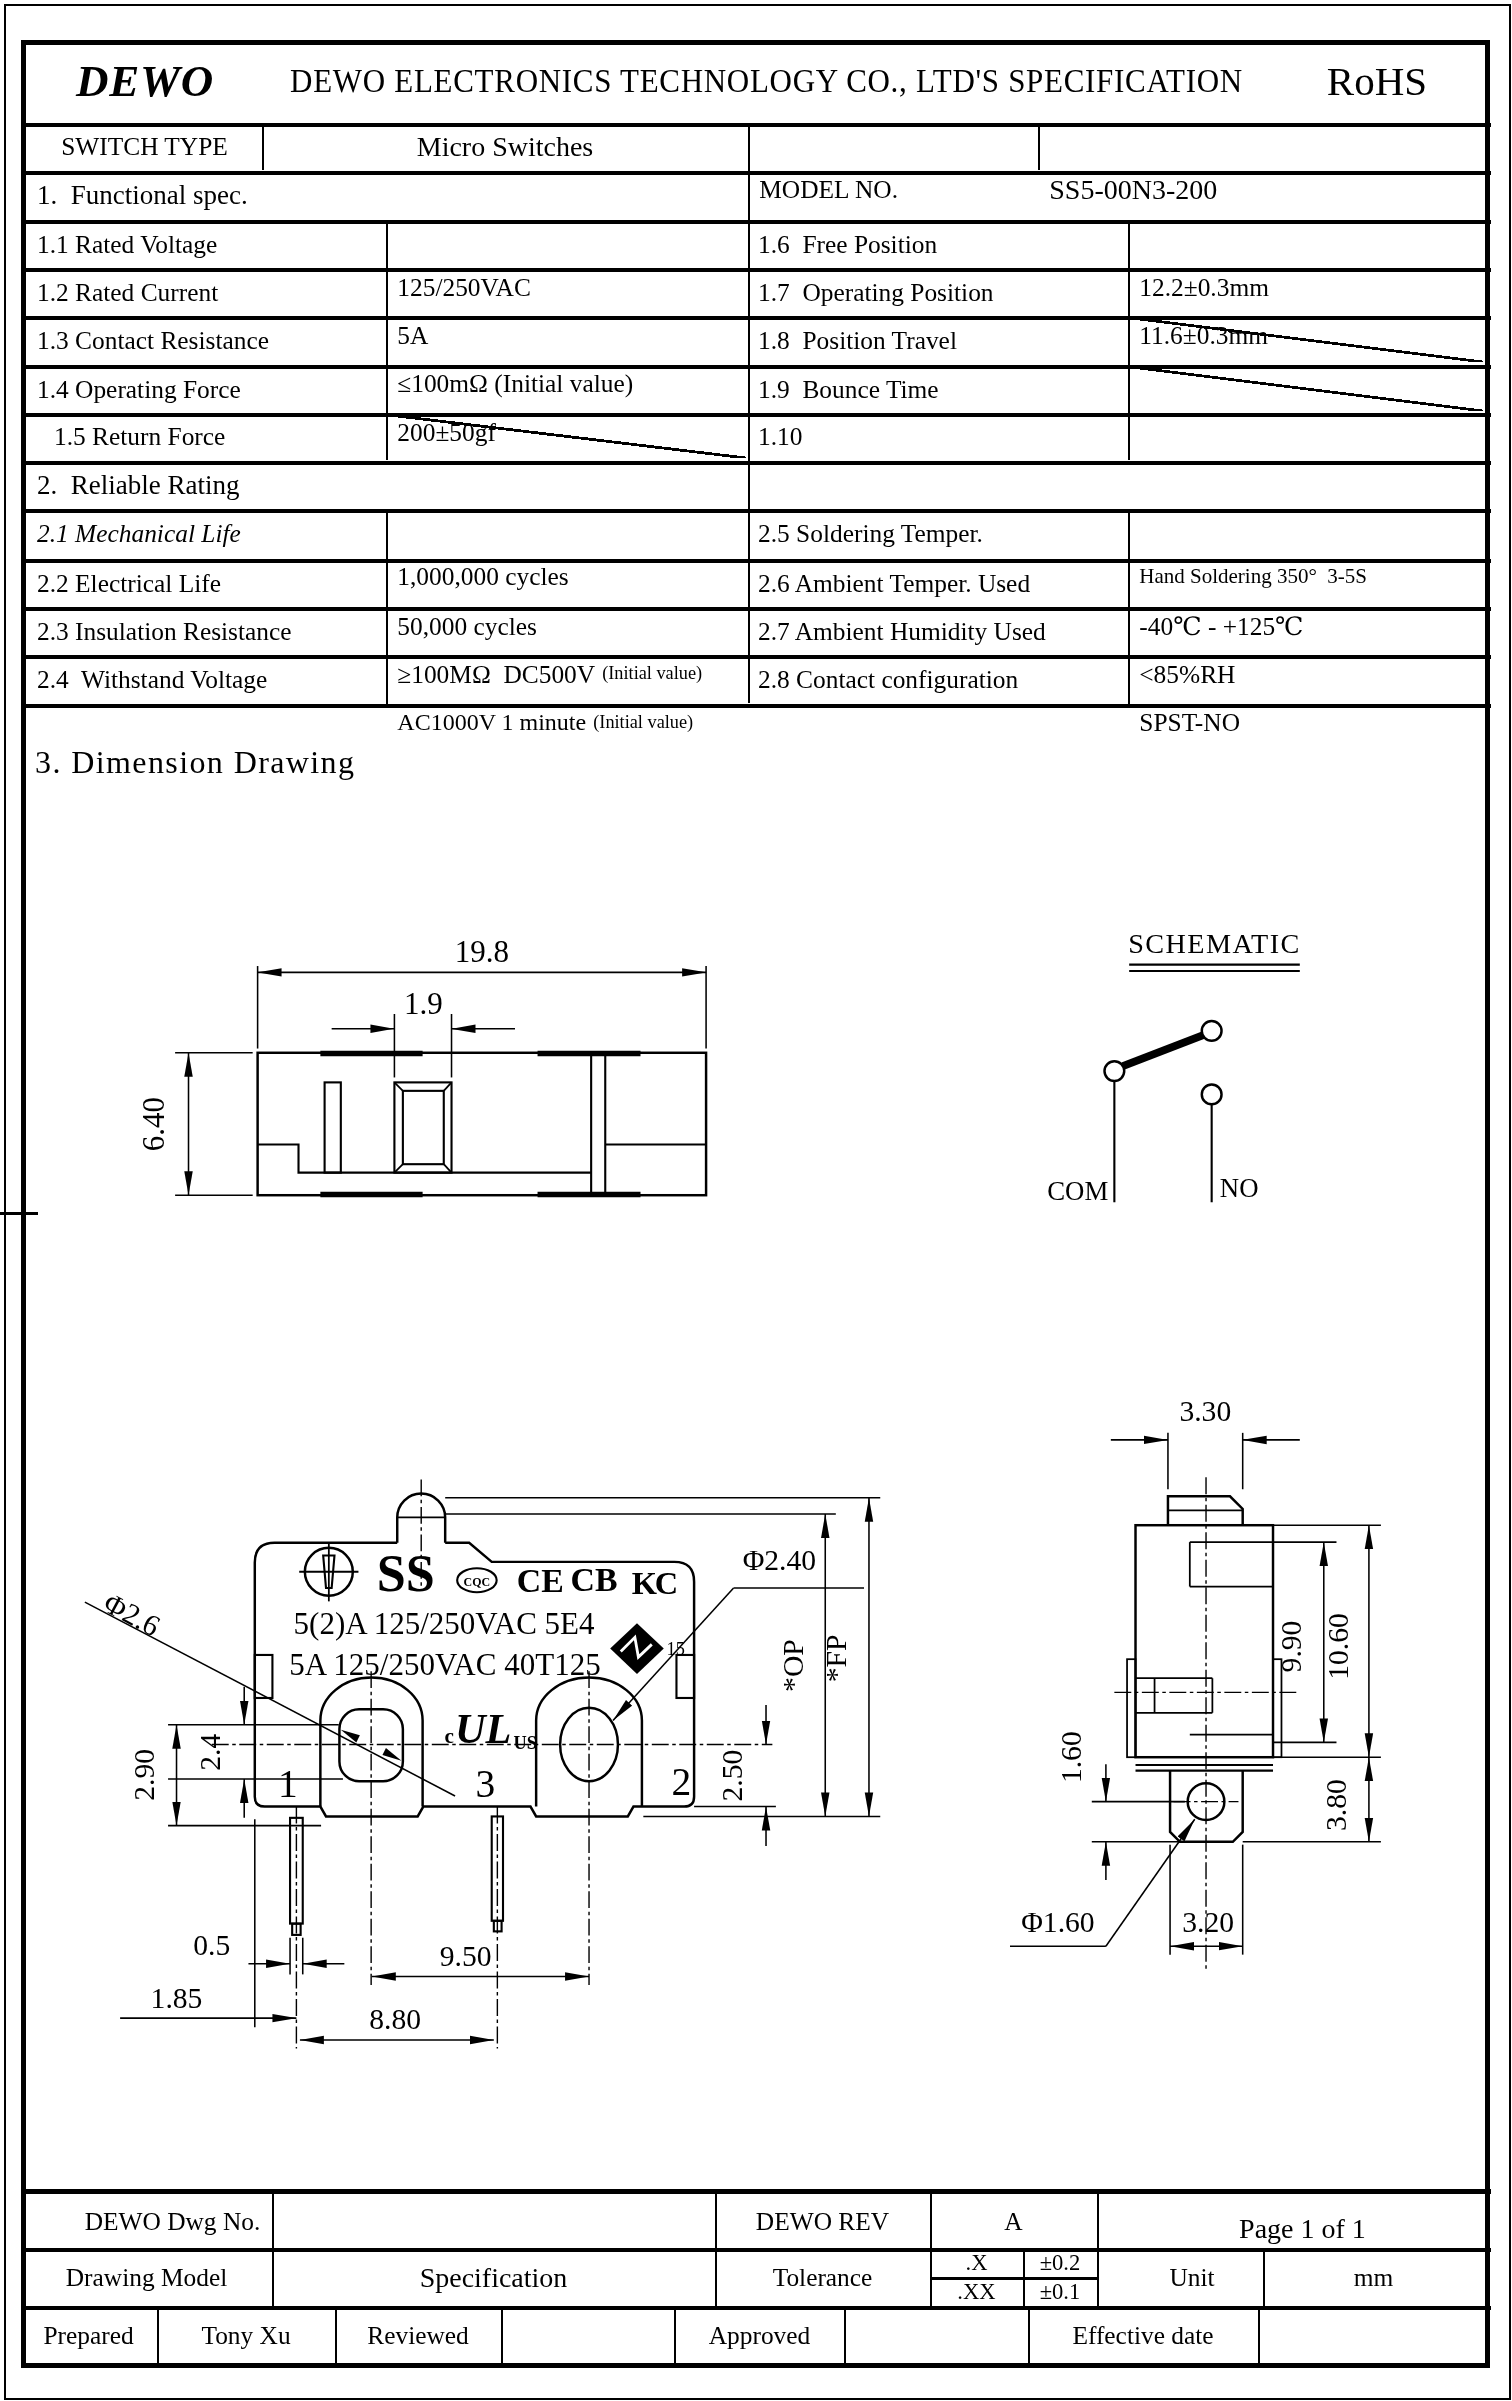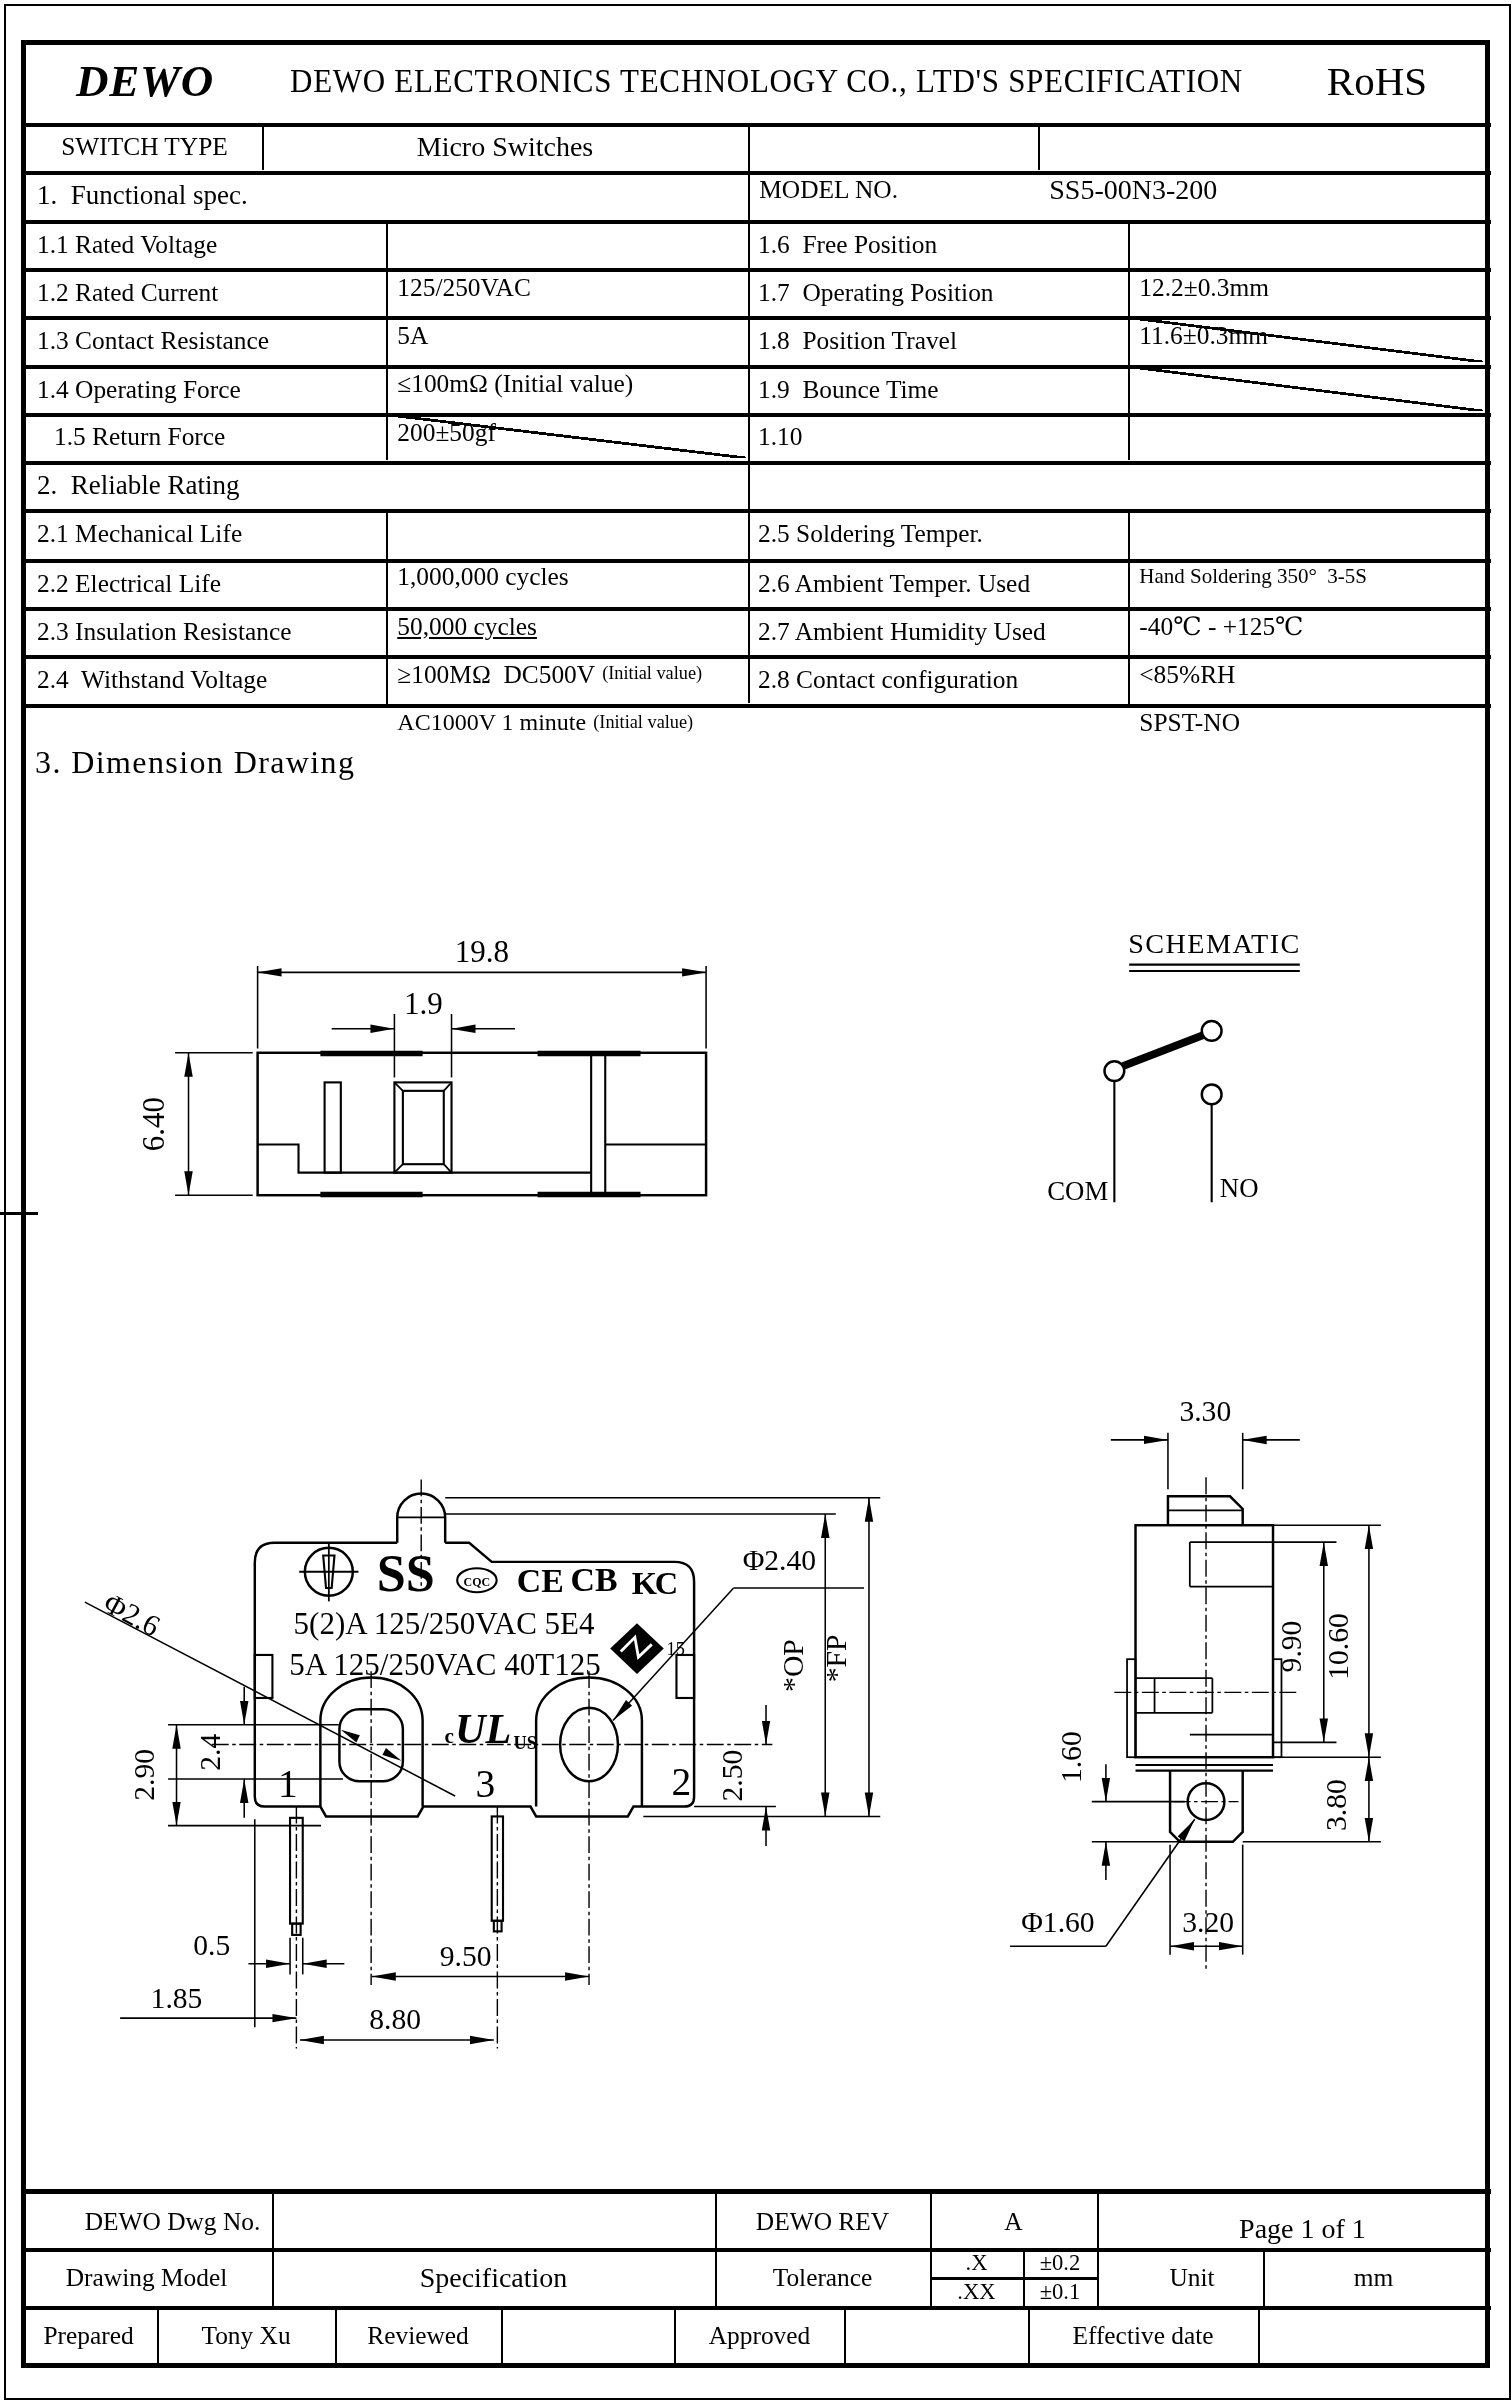--- a/index.html
+++ b/index.html
@@ -89,27 +89,27 @@
   <div class="cell pad" style="left:386px;top:365px;width:361px;height:49px;text-align:right;">200±50gf</div>
   <div class="cell pad2" style="left:748px;top:365px;width:381px;height:49px;">1.9  Bounce Time</div>
   <div class="cell diag" style="left:1131px;top:367px;width:352px;height:44px;"></div>
 
   <div class="cell pad2" style="left:27px;top:413px;width:360px;height:47px;padding-left:27px;">1.5 Return Force</div>
   <div class="cell diag" style="left:389px;top:415px;width:357px;height:43px;"></div>
   <div class="cell pad2" style="left:748px;top:413px;width:381px;height:47px;">1.10</div>
 
   <div class="cell pad2 sec-title" style="left:27px;top:461px;width:721px;height:49px;">2.  Reliable Rating</div>
 
-  <div class="cell pad2" style="left:27px;top:509px;width:360px;height:49px;">2.1 Mechanical Life</div>
+  <div class="cell pad2" style="left:27px;top:509px;width:360px;height:49px;font-style:italic;">2.1 Mechanical Life</div>
   <div class="cell pad" style="left:386px;top:509px;width:361px;height:49px;">1,000,000 cycles</div>
   <div class="cell pad2" style="left:748px;top:509px;width:381px;height:49px;">2.5 Soldering Temper.</div>
   <div class="cell pad small-val" style="left:1128px;top:509px;width:354px;height:49px;">Hand Soldering 350°  3-5S</div>
 
   <div class="cell pad2" style="left:27px;top:559px;width:360px;height:49px;">2.2 Electrical Life</div>
-  <div class="cell pad" style="left:386px;top:559px;width:361px;height:49px;text-decoration:underline;">50,000 cycles</div>
+  <div class="cell pad" style="left:386px;top:559px;width:361px;height:49px;">50,000 cycles</div>
   <div class="cell pad2" style="left:748px;top:559px;width:381px;height:49px;">2.6 Ambient Temper. Used</div>
   <div class="cell pad" style="left:1128px;top:559px;width:354px;height:49px;">-40℃ - +125℃</div>
 
   <div class="cell pad2" style="left:27px;top:607px;width:360px;height:48px;">2.3 Insulation Resistance</div>
   <div class="cell pad" style="left:386px;top:607px;width:361px;height:48px;"><span>≥100MΩ  DC500V</span><span class="note">(Initial value)</span></div>
   <div class="cell pad2" style="left:748px;top:607px;width:381px;height:48px;">2.7 Ambient Humidity Used</div>
   <div class="cell pad" style="left:1128px;top:607px;width:354px;height:48px;">&lt;85%RH</div>
 
   <div class="cell pad2" style="left:27px;top:655px;width:360px;height:49px;">2.4  Withstand Voltage</div>
   <div class="cell pad small-val" style="left:386px;top:655px;width:361px;height:49px;"><span style="font-size:24px">AC1000V 1 minute</span><span class="note">(Initial value)</span></div>

